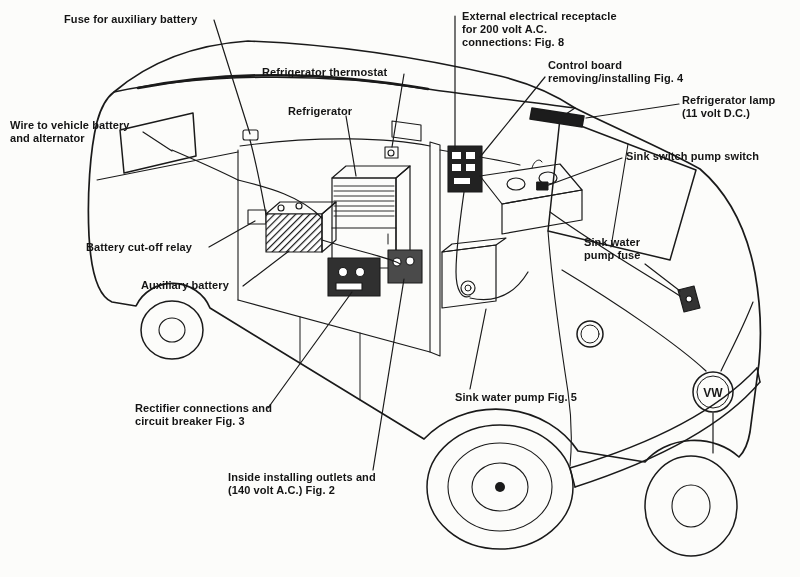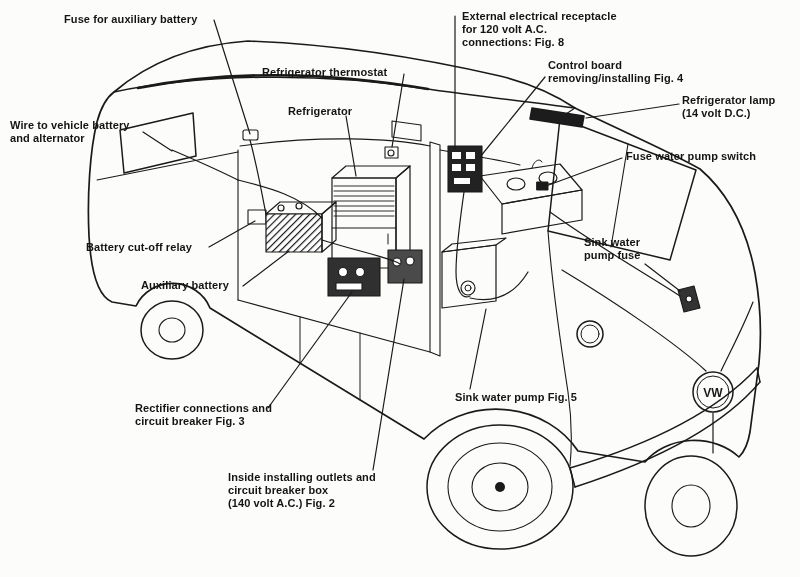--- a/index.html
+++ b/index.html
@@ -195,49 +195,49 @@
       </g>
     </g>
   </svg>
 
   <div class="label" style="left:64px;top:13px">
     <div>Fuse for auxiliary battery</div>
   </div>
 
   <div class="label" style="left:462px;top:10px">
     <div>External electrical receptacle</div>
-    <div>for 120 volt A.C.</div>
+    <div>for 200 volt A.C.</div>
     <div>connections: Fig. 8</div>
   </div>
 
   <div class="label" style="left:262px;top:66px">
     <div>Refrigerator thermostat</div>
   </div>
 
   <div class="label" style="left:548px;top:59px">
     <div>Control board</div>
     <div>removing/installing Fig. 4</div>
   </div>
 
   <div class="label" style="left:288px;top:105px">
     <div>Refrigerator</div>
   </div>
 
   <div class="label" style="left:682px;top:94px">
     <div>Refrigerator lamp</div>
-    <div>(14 volt D.C.)</div>
+    <div>(11 volt D.C.)</div>
   </div>
 
   <div class="label" style="left:10px;top:119px">
     <div>Wire to vehicle battery</div>
     <div>and alternator</div>
   </div>
 
   <div class="label" style="left:626px;top:150px">
-    <div>Fuse water pump switch</div>
+    <div>Sink switch pump switch</div>
   </div>
 
   <div class="label" style="left:86px;top:241px">
     <div>Battery cut-off relay</div>
   </div>
 
   <div class="label" style="left:141px;top:279px">
     <div>Auxiliary battery</div>
   </div>
 
@@ -250,17 +250,16 @@
     <div>Rectifier connections and</div>
     <div>circuit breaker Fig. 3</div>
   </div>
 
   <div class="label" style="left:455px;top:391px">
     <div>Sink water pump Fig. 5</div>
   </div>
 
   <div class="label" style="left:228px;top:471px">
     <div>Inside installing outlets and</div>
-    <div>circuit breaker box</div>
     <div>(140 volt A.C.) Fig. 2</div>
   </div>
 
 </div>
 
 </body></html>

